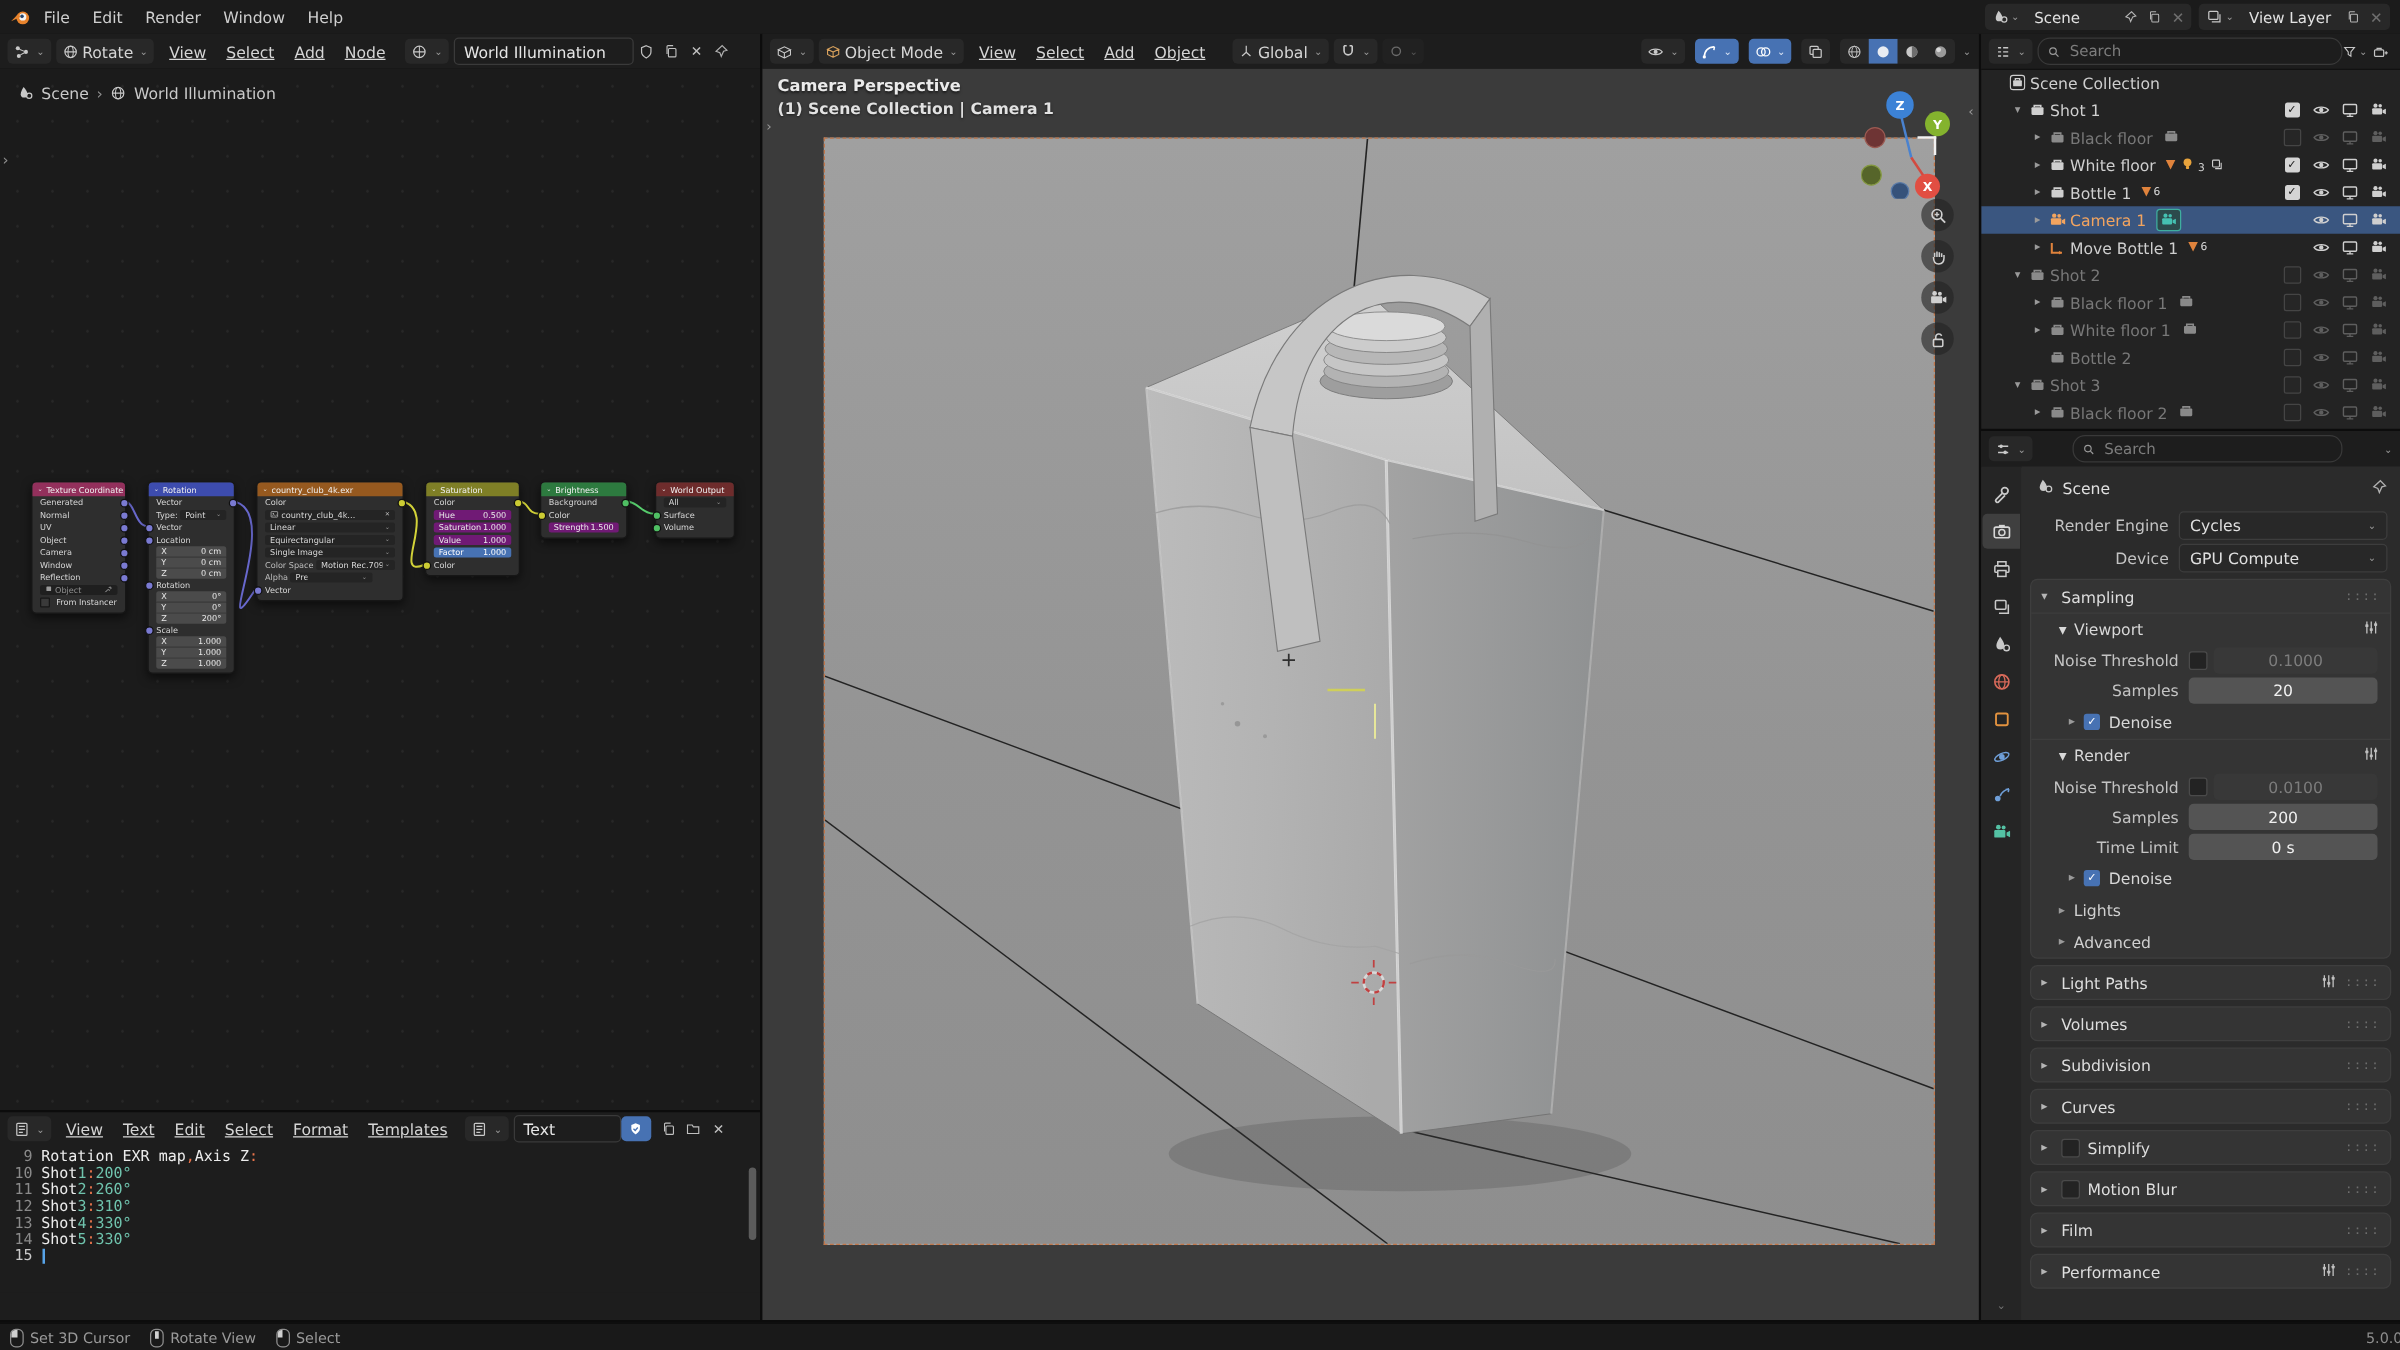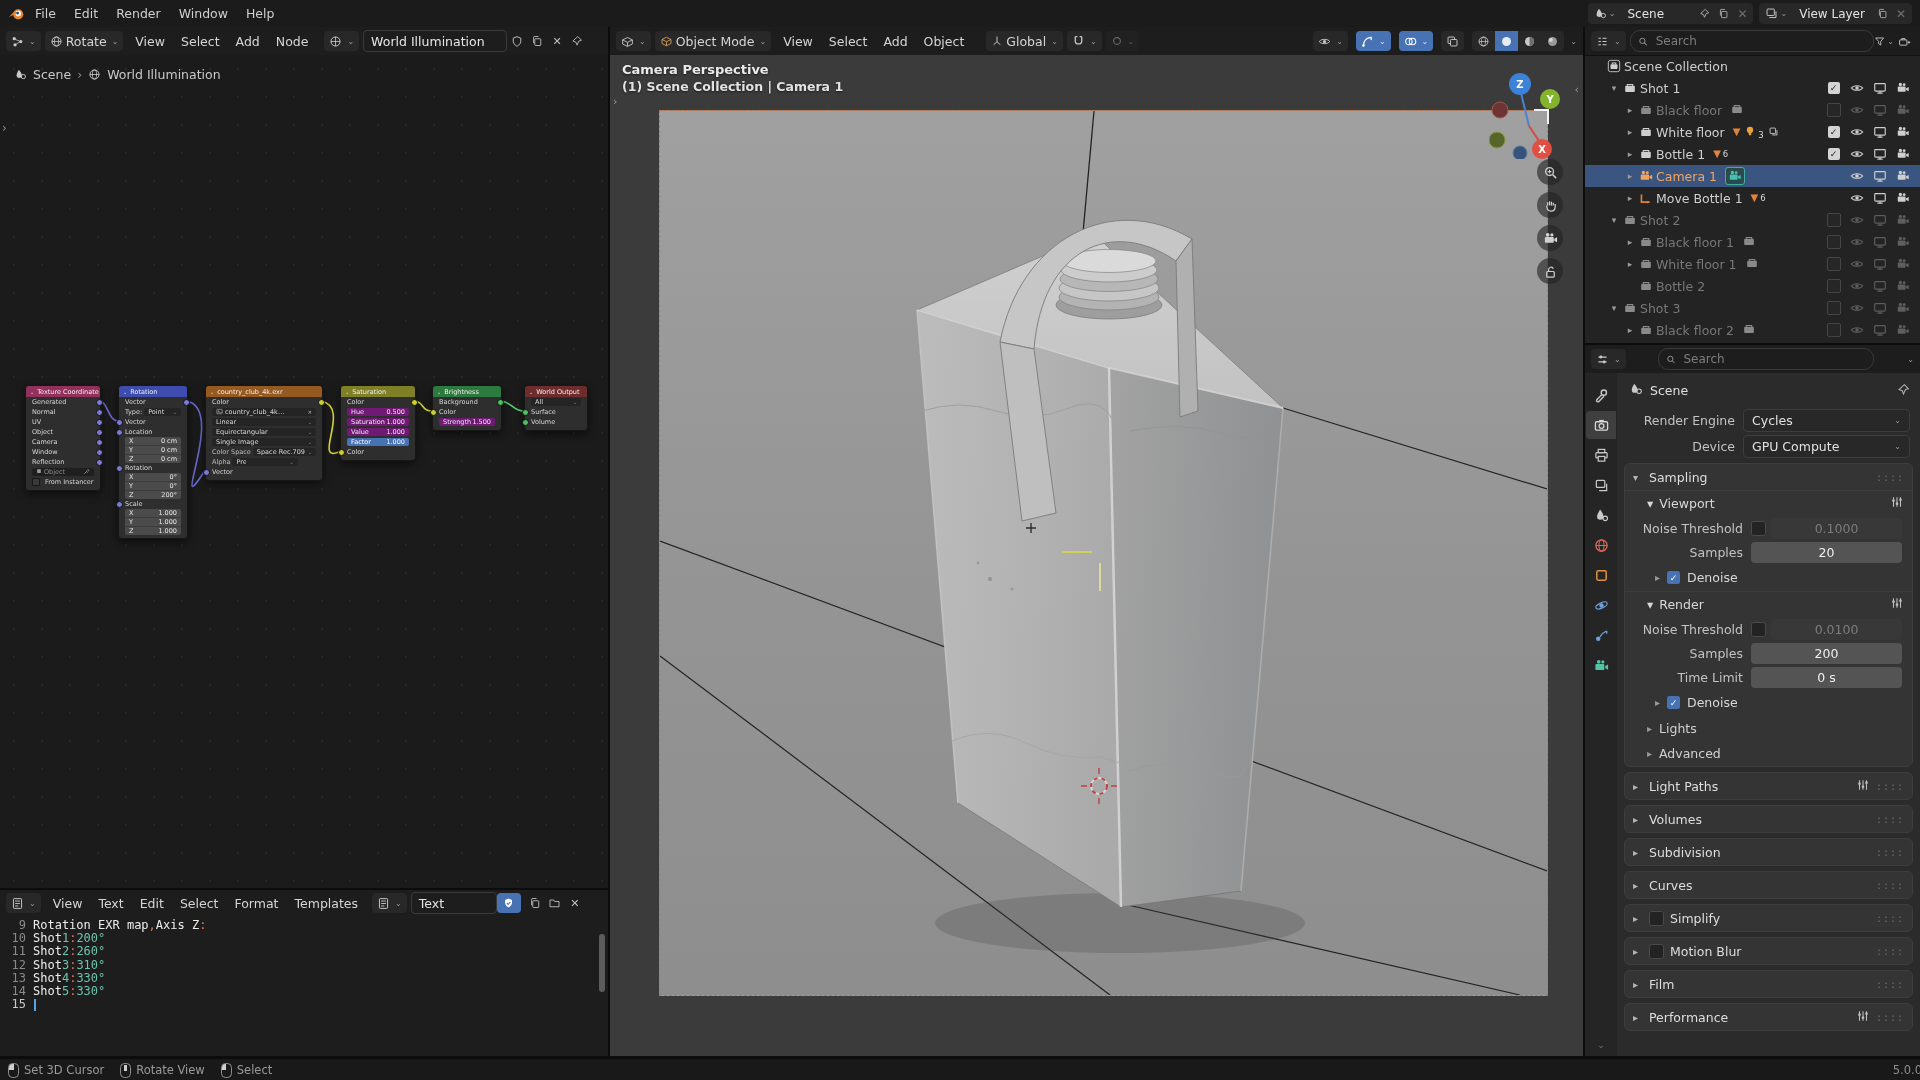--- a/index.html
+++ b/index.html
@@ -17,21 +17,21 @@
   .id-widget .seg{display:flex;align-items:center;padding:0 4px;height:100%;}
   .id-widget .nm{padding:0 8px;min-width:60px;}
   .dd{font-size:8px;color:#9a9a9a;margin-left:2px;}
   .icon-btn{display:flex;align-items:center;justify-content:center;width:20px;height:21px;color:#c5c5c5;}
   .dim{opacity:.38;}
   
   .editor{position:absolute;background:#1e1e1e;border-radius:0;}
   .ed-header{height:28px;background:#1d1d1d;display:flex;align-items:center;padding:0 6px;border-bottom:1px solid #111;font-size:12.5px;color:#d5d5d5;}
   .pill{display:flex;align-items:center;height:20px;background:#282828;border-radius:4px;padding:0 5px;margin-right:4px;gap:3px;}
   .pill.blue{background:#4772b3;color:#fff;}
-  .hmenu{padding:0 8px;color:#d5d5d5;}
+  .hmenu{padding:0 8px;color:#d5d5d5;text-decoration:underline;}
   .field{display:flex;align-items:center;height:20px;background:#1d1d1d;border:1px solid #3a3a3a;border-radius:4px;padding:0 7px;color:#e5e5e5;gap:5px;}
   .searchbox{display:flex;align-items:center;height:20px;background:#1d1d1d;border:1px solid #393939;border-radius:10px;padding:0 7px;color:#8a8a8a;gap:6px;flex:1;}
   .searchbox input{background:none;border:none;outline:none;color:#cfcfcf;font-size:12px;width:100%;font-family:inherit;}
   .searchbox input::placeholder{color:#7d7d7d;}
   
   #shader{left:0;top:27px;width:608px;height:861px;}
   #shader-body{position:absolute;left:0;top:28px;right:0;bottom:0;background:#1b1b1b;background-image:radial-gradient(#272727 1px,transparent 1.2px);background-size:28px 28px;overflow:hidden;}
   .crumb{position:absolute;left:14px;top:12px;display:flex;align-items:center;gap:6px;font-size:12.5px;color:#c9c9c9;}
   .edge-arrow{position:absolute;left:2px;top:66px;color:#8a8a8a;font-size:12px;}
   .node{position:absolute;background:rgba(47,47,47,.96);border:1px solid #161616;border-radius:4px;box-shadow:0 3px 8px rgba(0,0,0,.55);font-size:6.5px;color:#d6d6d6;}
@@ -423,21 +423,21 @@
             </div>
             <div class="nrow">
               <span class="nbox sel">
                 <span>Single Image</span>
                 <span class="dd" style="font-size: 5px;">⌄</span>
               </span>
             </div>
             <div class="nrow">
               <span style="color: rgb(189, 189, 189);">Color Space</span>
               <span class="nbox sel" style="max-width: 55%;">
-                <span style="overflow: hidden; white-space: nowrap;">Space Rec.709</span>
+                <span style="overflow: hidden; white-space: nowrap;">Motion Rec.709</span>
                 <span class="dd" style="font-size: 5px;">⌄</span>
               </span>
             </div>
             <div class="nrow">
               <span style="color: rgb(189, 189, 189);">Alpha</span>
               <span class="nbox sel" style="max-width: 55%; gap: 41px;">
                 <span style="overflow: hidden; white-space: nowrap;">Premultiplied</span>
                 <span class="dd" style="font-size: 5px;">⌄</span>
               </span>
             </div>

